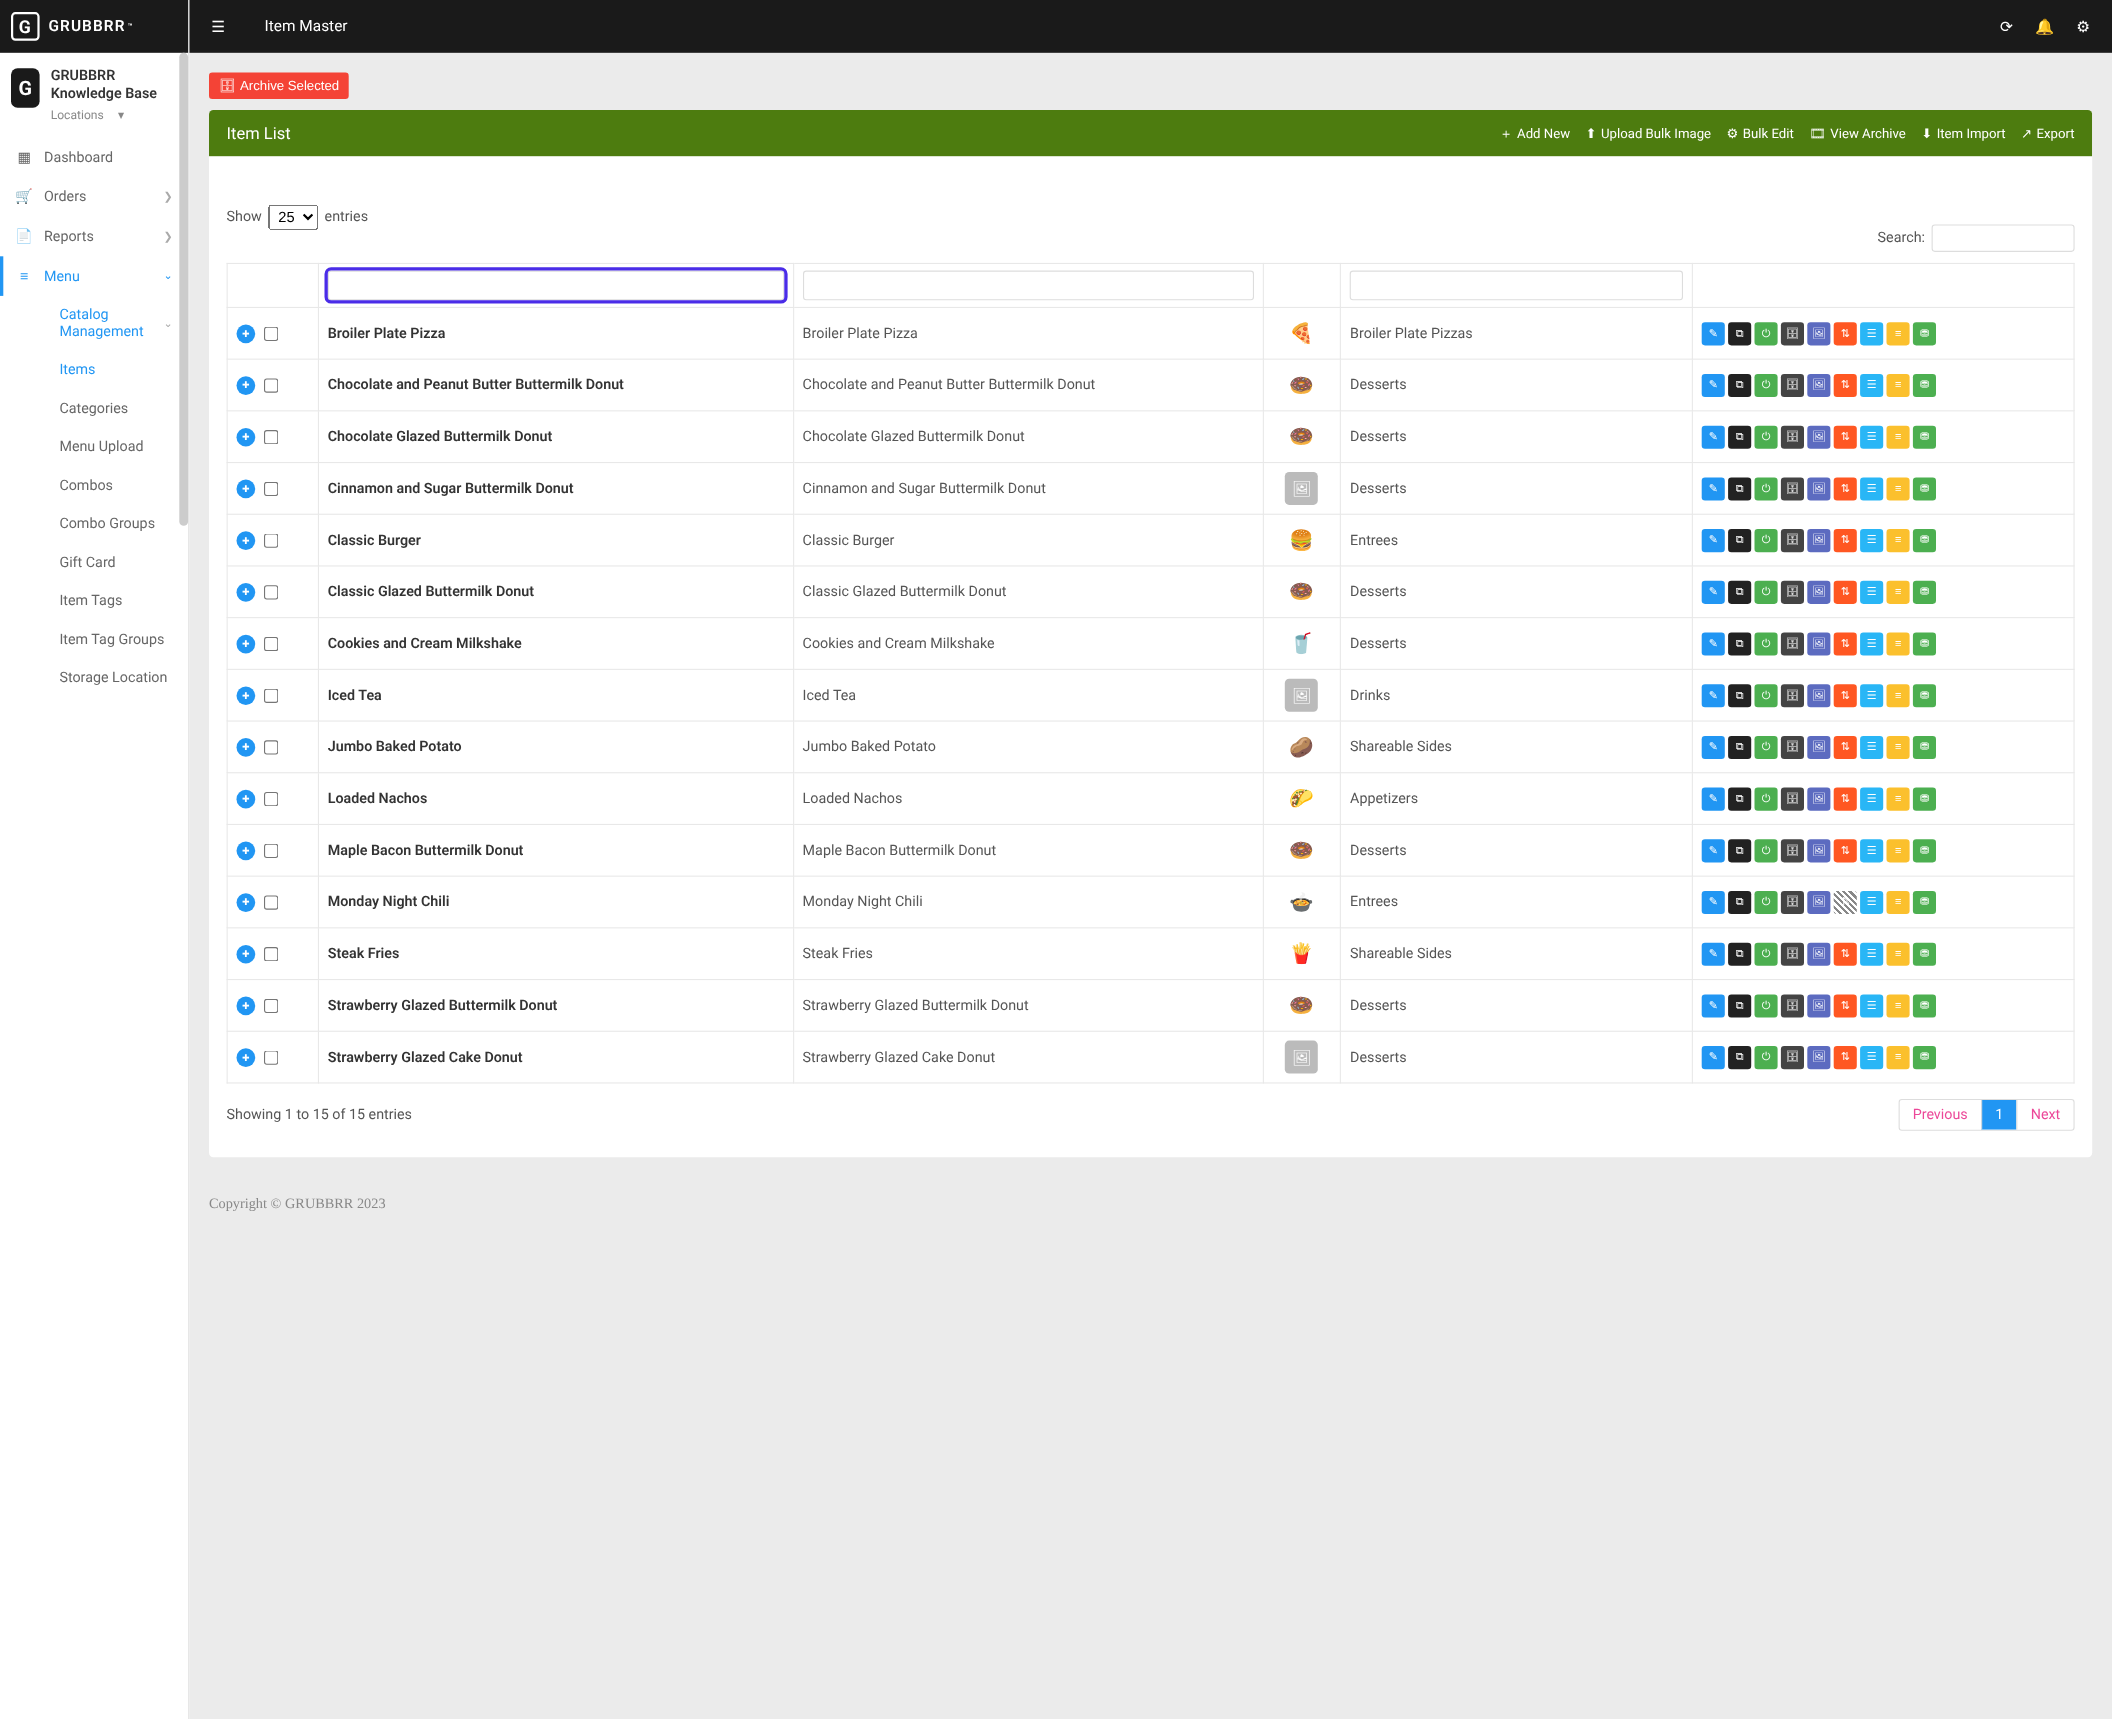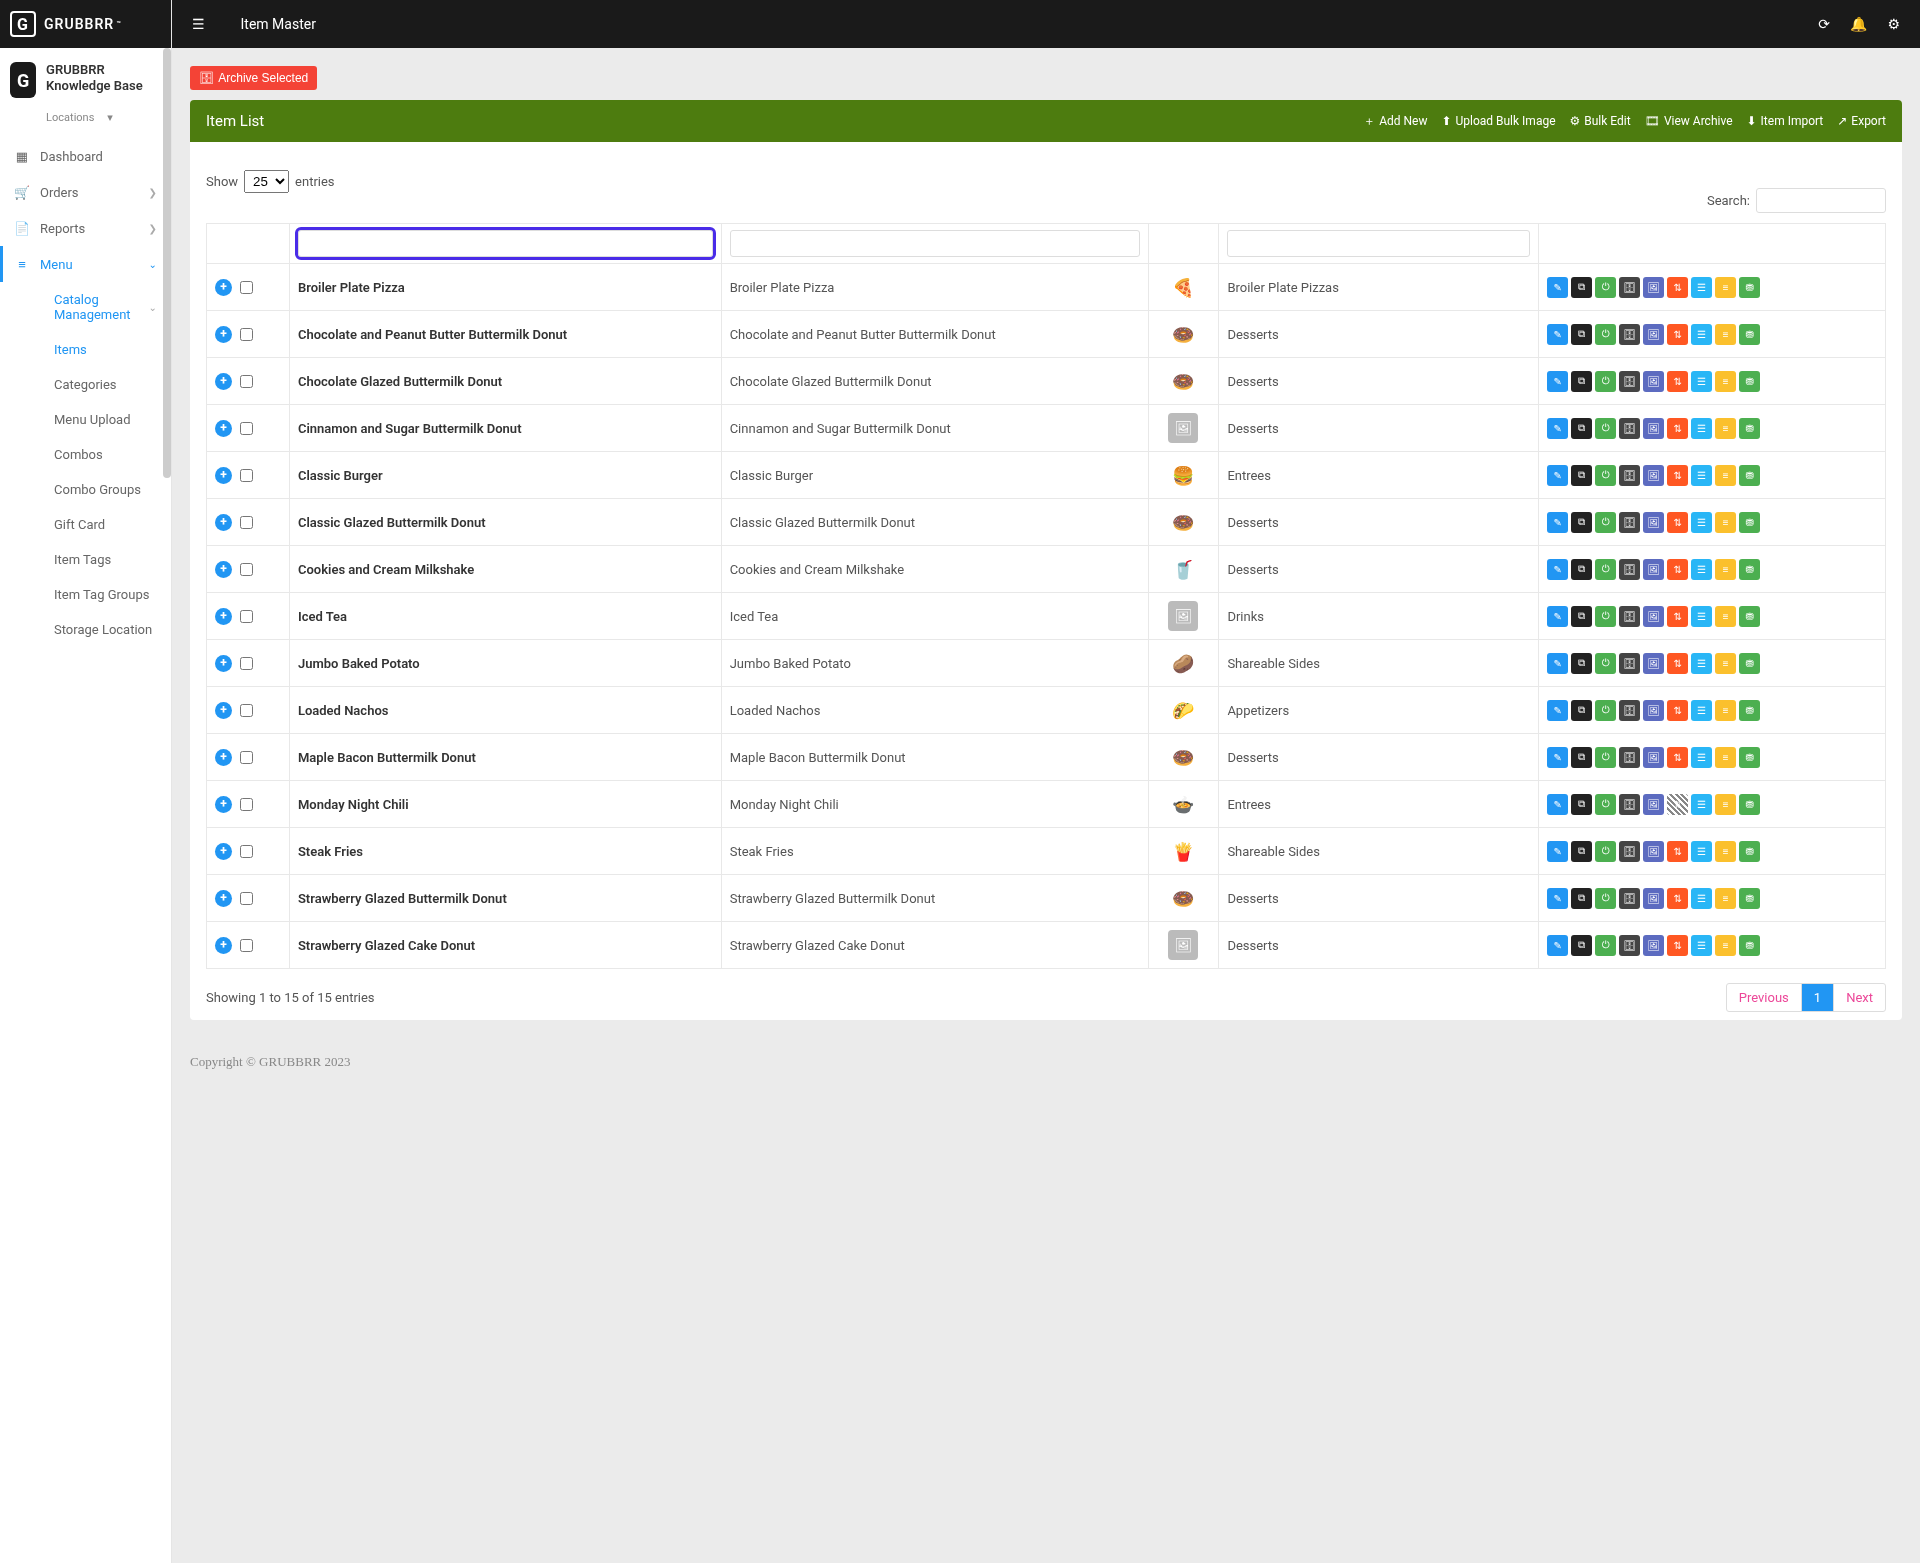--- a/index.html
+++ b/index.html
@@ -9,21 +9,21 @@
 
 
 .sidebar { width: 172px; background: #fff; display: flex; flex-direction: column; border-right: 1px solid #e5e5e5; position: relative; }
 .sidebar-brand { height: 48px; background: #1a1a1a; color: #fff; display: flex; align-items: center; padding: 0 10px; font-weight: 600; font-size: 14px; letter-spacing: 1px; }
 .brand-logo { width: 26px; height: 26px; border: 2px solid #fff; border-radius: 4px; display: flex; align-items: center; justify-content: center; margin-right: 8px; font-size: 16px; font-weight: 700; }
 .brand-tm { font-size: 7px; margin-left: 2px; vertical-align: super; }
 
 .sidebar-company { padding: 14px 10px; display: flex; align-items: flex-start; gap: 10px; }
 .company-logo { width: 36px; height: 36px; background: #1a1a1a; color: #fff; border-radius: 6px; display: flex; align-items: center; justify-content: center; font-size: 18px; font-weight: 700; }
 .company-info { font-size: 13px; font-weight: 600; line-height: 1.25; }
-.company-info .loc { font-size: 11px; color: #888; font-weight: 400; display: flex; align-items: center; gap: 13px; margin-top: 16px; }
+.company-info .loc { font-size: 11px; color: #888; font-weight: 400; display: flex; align-items: center; gap: 13px; margin-top: 3px; }
 
 .nav-list { list-style: none; }
 .nav-item { display: flex; align-items: center; padding: 10px 14px; color: #666; cursor: pointer; font-size: 13px; gap: 10px; position: relative; }
 .nav-item.active { color: #2196f3; border-left: 3px solid #2196f3; padding-left: 11px; }
 .nav-item .chev { margin-left: auto; font-size: 10px; color: #aaa; }
 .nav-item.active .chev { color: #2196f3; }
 .nav-icon { width: 16px; height: 16px; display: inline-flex; align-items: center; justify-content: center; font-size: 13px; }
 
 .nav-sub { list-style: none; }
 .nav-sub .nav-item { padding-left: 54px; font-size: 13px; }
@@ -45,21 +45,21 @@
 .content { padding: 18px; }
 
 .archive-btn { background: #f44336; color: #fff; border: none; padding: 5px 9px; border-radius: 3px; font-size: 12px; cursor: pointer; margin-bottom: 10px; display: inline-flex; align-items: center; gap: 4px; }
 
 .panel { background: #fff; border-radius: 4px; overflow: hidden; }
 .panel-header { background: #4d7c0f; color: #fff; padding: 12px 16px; display: flex; align-items: center; }
 .panel-header .title { font-size: 15px; }
 .panel-header .actions { margin-left: auto; display: flex; gap: 14px; font-size: 12px; }
 .panel-header .actions span { cursor: pointer; display: inline-flex; align-items: center; gap: 4px; }
 
-.panel-body { padding: 8px 16px; }
+.panel-body { padding: 24px 16px; }
 
 .table-controls { display: flex; align-items: center; margin-bottom: 10px; font-size: 13px; color: #555; }
 .table-controls select { margin: 0 6px; padding: 2px 4px; }
 .table-controls .search-box { margin-left: auto; display: flex; align-items: center; gap: 6px; margin-top: 38px; }
 .table-controls .search-box input { border: 1px solid #ddd; padding: 4px 8px; border-radius: 3px; width: 130px; }
 
 table.datagrid { width: 100%; border-collapse: collapse; font-size: 13px; }
 table.datagrid th { text-align: left; padding: 10px 8px; border: 1px solid #e8e8e8; font-weight: 400; color: #555; position: relative; }
 table.datagrid th .sort { position: absolute; right: 6px; top: 50%; transform: translateY(-50%); color: #ccc; font-size: 9px; line-height: 0.7; }
 table.datagrid td { padding: 8px 8px; border: 1px solid #e8e8e8; color: #555; vertical-align: middle; }

